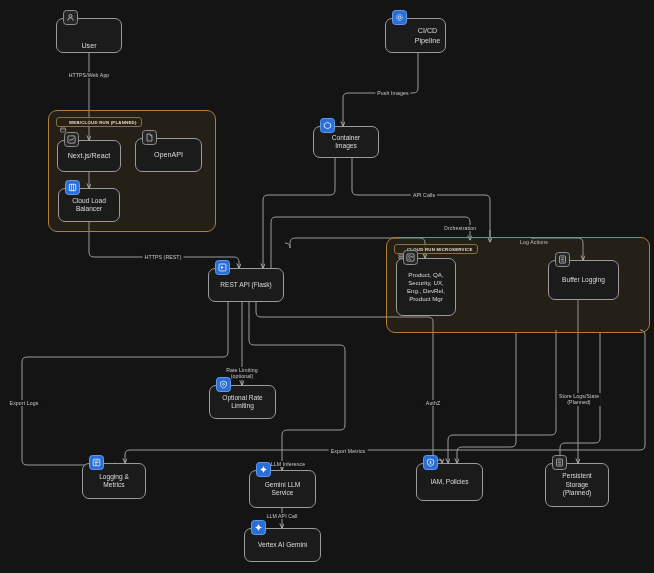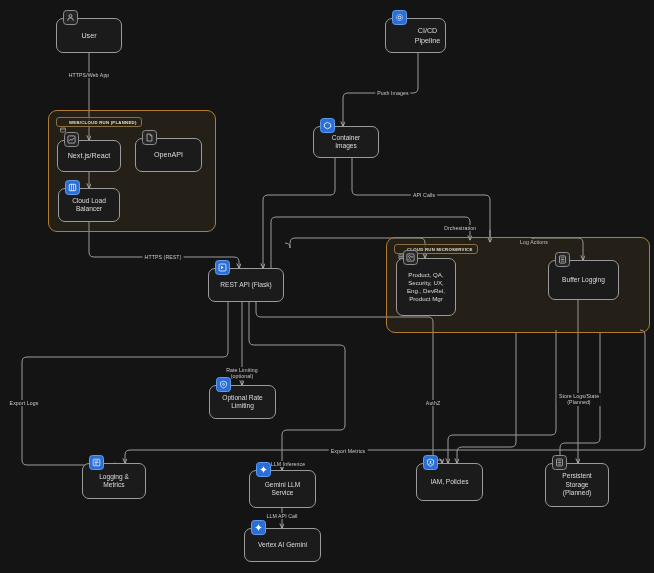--- a/index.html
+++ b/index.html
@@ -191,21 +191,21 @@
       <span class="gl-icon">
         <svg width="6" height="6" viewBox="0 0 12 12">
           <rect x="1.5" y="1.5" width="9" height="3" rx="0.6" fill="none" stroke="#d8d2c4" stroke-width="1.1"></rect>
           <rect x="1.5" y="6" width="9" height="3" rx="0.6" fill="none" stroke="#d8d2c4" stroke-width="1.1"></rect>
         </svg>
       </span>
       <span class="gl-text">CLOUD RUN MICROSERVICE</span>
     </div>
   </div>
 
-  <div class="node" style="left:56px; top:18px; width:66px; height:35px;">
+  <div class="node" style="left:56px; top:18px; width:66px; height:35px;align-items:flex-end;">
     <span class="node-icon dark">
       <svg width="9" height="9" viewBox="0 0 14 14">
         <circle cx="7" cy="4.6" r="2.3" fill="none" stroke="#cfcfcf" stroke-width="1.2"></circle>
         <path d="M2.6,12 a4.4,4.4 0 0 1 8.8,0" fill="none" stroke="#cfcfcf" stroke-width="1.2"></path>
       </svg>
     </span>
     <span class="node-label">User</span>
   </div>
 
   <div class="node" style="left:385px; top:18px; width:61px; height:35px;padding-left:24px;">

